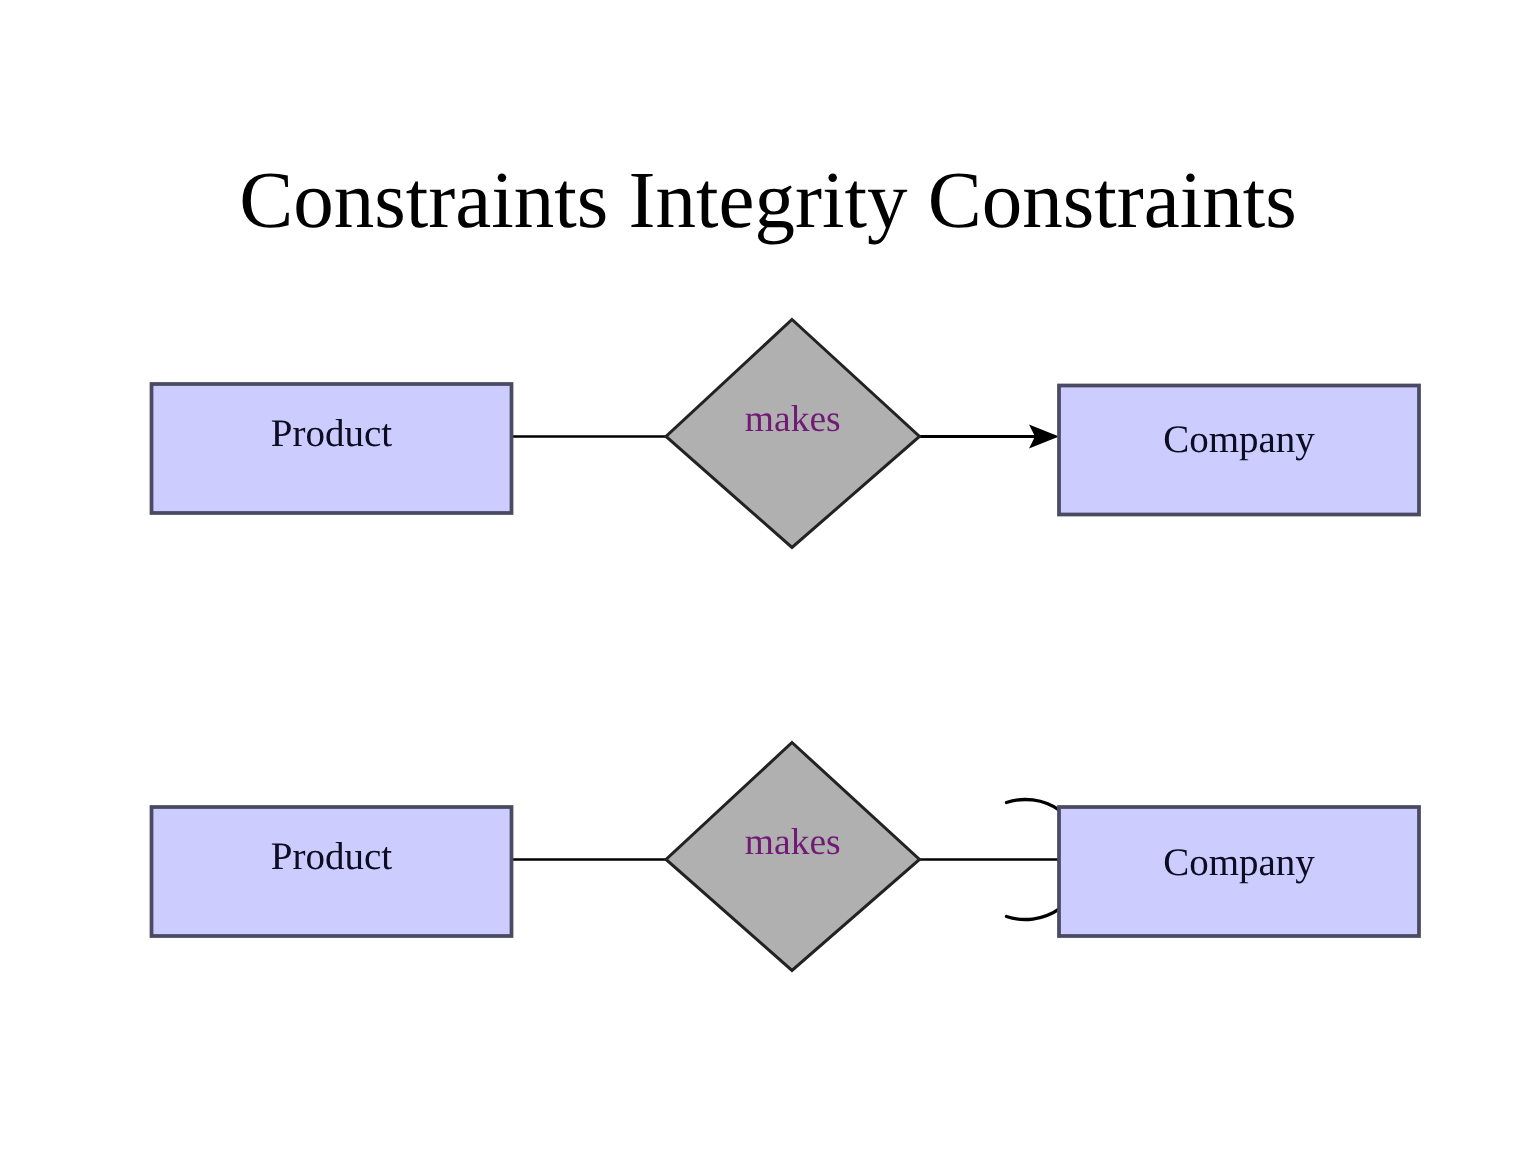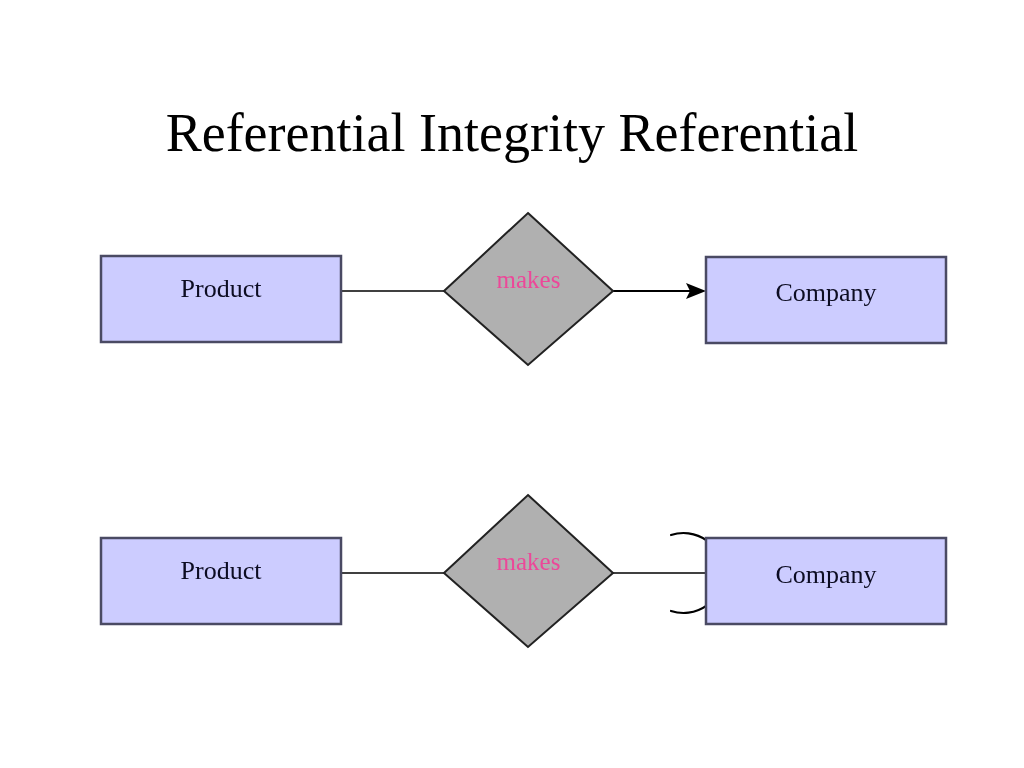--- a/index.html
+++ b/index.html
@@ -64,40 +64,40 @@
     color: #0c0c22;
     white-space: nowrap;
     text-align: center;
   }
   
   .rel-label {
     position: absolute;
     font-family: "Liberation Serif", "DejaVu Serif", serif;
     font-size: 25px;
     line-height: 28px;
-    color: #ec4899;
+    color: #701a75;
     white-space: nowrap;
     text-align: center;
   }
 
   
   .lbl-product-1 { left: 85px;  top: 78px;  width: 240px; }
   .lbl-company-1 { left: 690px; top: 82px;  width: 240px; }
   .lbl-makes-1   { left: 428px; top: 70px;  width: 169px; }
 
   .lbl-product-2 { left: 85px;  top: 78px;  width: 240px; }
   .lbl-company-2 { left: 690px; top: 82px;  width: 240px; }
   .lbl-makes-2   { left: 428px; top: 70px;  width: 169px; }
 </style>
 </head>
 <body>
 
 <div id="slide">
 
-  <div id="slide-title">Referential Integrity Referential</div>
+  <div id="slide-title">Constraints Integrity Constraints</div>
 
   <div class="diagram" id="diagram-1">
     <svg viewBox="0 0 1024 200" xmlns="http://www.w3.org/2000/svg">
 
       <line x1="325" y1="95" x2="428" y2="95" stroke="#000000" stroke-width="1.6"></line>
 
       <line x1="597" y1="95" x2="681" y2="95" stroke="#000000" stroke-width="2"></line>
       <polygon points="690,95 670,87 674,95 670,103" fill="#000000"></polygon>
 
       <rect x="85" y="60" width="240" height="86" fill="#ccccff" stroke="#4a4a63" stroke-width="2.5"></rect>

